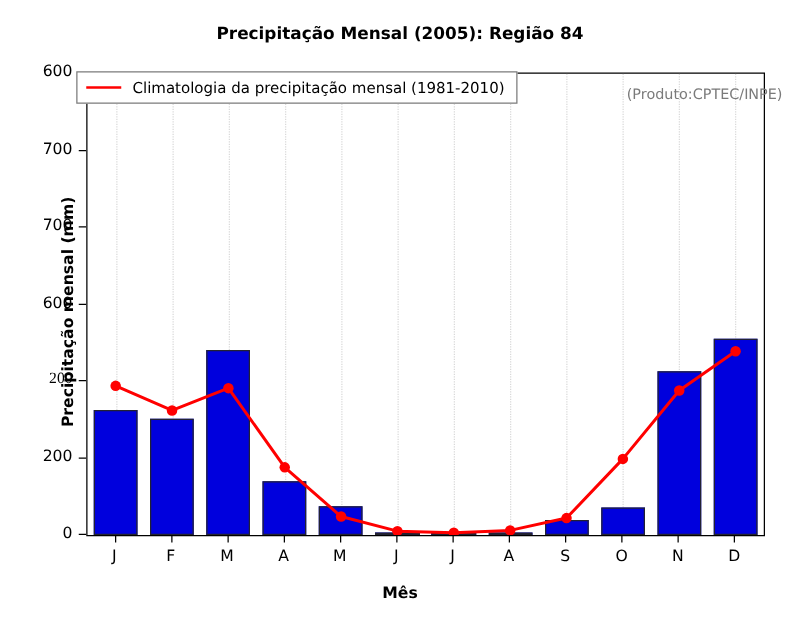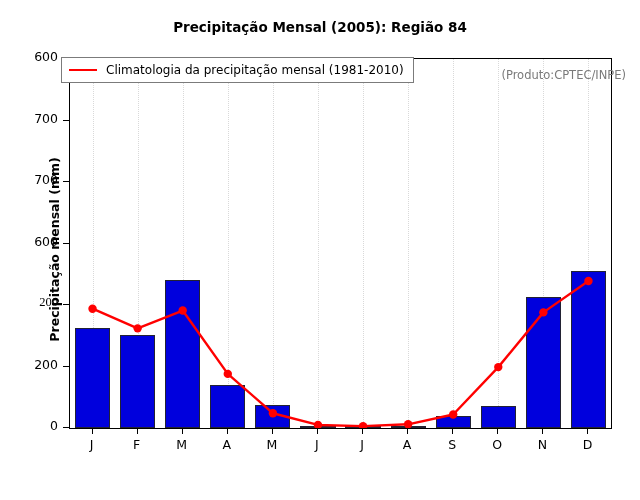--- a/index.html
+++ b/index.html
@@ -256,20 +256,21 @@
       <div class="xtick-label" style="left: 407.125px;">A</div>
       <div class="xtick-mark" style="left: 452.208px;"></div>
       <div class="xtick-label" style="left: 452.208px;">S</div>
       <div class="xtick-mark" style="left: 497.292px;"></div>
       <div class="xtick-label" style="left: 497.292px;">O</div>
       <div class="xtick-mark" style="left: 542.375px;"></div>
       <div class="xtick-label" style="left: 542.375px;">N</div>
       <div class="xtick-mark" style="left: 587.458px;"></div>
       <div class="xtick-label" style="left: 587.458px;">D</div>
     </div>
+  <div id="xlabel">Mês</div>
 
   <div id="legend">
     <span id="legend-line-swatch"></span>
     <span id="legend-label">Climatologia da precipitação mensal (1981-2010)</span>
   </div>
 
   <div id="source-note">(Produto:CPTEC/INPE)</div>
 
 </div>
 

